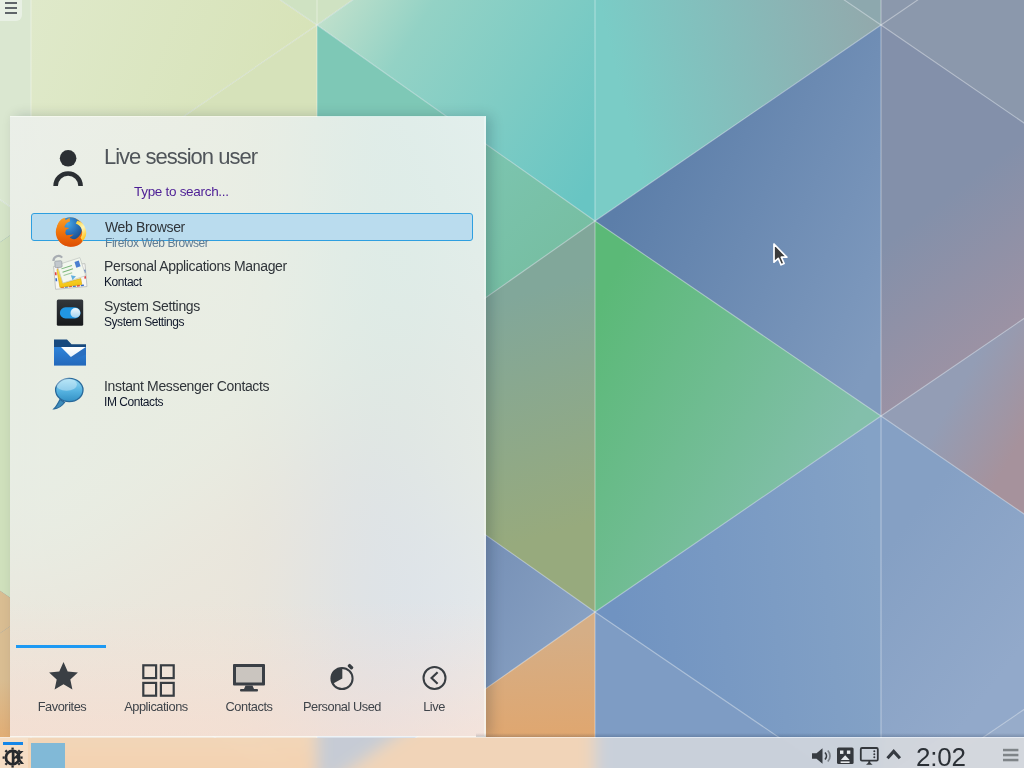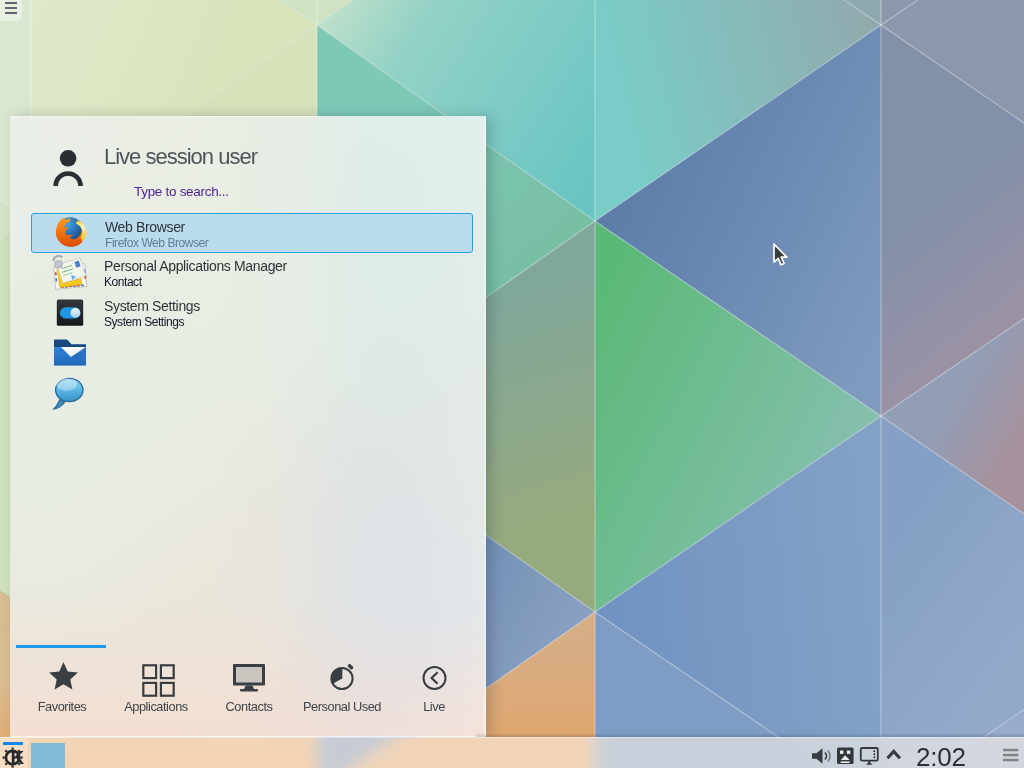--- a/index.html
+++ b/index.html
@@ -8,21 +8,21 @@
 #toolbox i { position:absolute; left:4.6px; width:12.4px; height:2px; background:#60656a; }
 #menu { position:absolute; left:10px; top:116px; width:476px; height:621px; overflow:hidden;
   border-top:1px solid rgba(255,255,255,0.7); border-right:2px solid rgba(252,254,253,0.85); border-bottom:1.5px solid rgba(252,254,253,0.9); box-shadow:5px 0 12px rgba(10,25,45,0.2); }
 #menuovl { position:absolute; left:0; top:0; width:100%; height:100%; background:linear-gradient(to right, rgba(239,241,240,0.78) 52%, rgba(243,245,244,0.86) 100%); }
 #menuwarm { position:absolute; left:0; top:0; width:100%; height:100%; background:linear-gradient(to bottom, rgba(253,223,213,0) 78%, rgba(252,219,208,0.46) 100%); }
 #panelshadow { position:absolute; left:476px; top:733px; width:548px; height:4px; background:linear-gradient(to bottom, rgba(20,35,60,0), rgba(20,35,60,0.2)); }
 #panel { position:absolute; left:0; top:737px; width:1024px; height:31px; overflow:hidden; border-top:1.5px solid rgba(255,255,255,0.75); }
 #panelovl { position:absolute; left:0; top:0; width:100%; height:100%; background:rgba(251,243,233,0.60); }
 .hdr1 { position:absolute; left:94px; top:27px; font-size:22px; color:#50555a; letter-spacing:-1px; }
 .hdr2 { position:absolute; left:94px; top:66.5px; font-size:13.5px; color:#4c1d95; letter-spacing:-0.3px;margin-left:30px; }
-.row { position:absolute; left:21px; width:442px; height:40px; }
+.row { position:absolute; left:21px; width:442px; height:28px; }
 .row.sel { background:#badcee; border:1px solid #2e9fe0; border-radius:3px; }
 .tt { position:absolute; left:73px; top:5px; font-size:14px; color:#2f3439; letter-spacing:-0.35px; white-space:nowrap; }
 .sub { position:absolute; left:73px; top:22px; font-size:12px; color:#0f172a; letter-spacing:-0.45px; white-space:nowrap; }
 .selsub { color:#5f7c94;text-align:center; }
 .tabind { position:absolute; left:6px; top:528px; width:90px; height:3px; background:#1d99f3; }
 .tab { position:absolute; top:582px; width:120px; text-align:center; font-size:12.8px; color:#3f444a; letter-spacing:-0.45px; }
 .clock { position:absolute; left:916px; top:4px; width:78px; font-size:26px; color:#2b3036; letter-spacing:-0.2px; }
 svg { display:block; }
 </style></head>
 <body>
@@ -287,20 +287,24 @@
         <div class="sub selsub">Firefox Web Browser</div>
       </div>
 <div class="row" style="top:136px">
         <div class="tt">Personal Applications Manager</div>
         <div class="sub">Kontact</div>
       </div>
 <div class="row" style="top:176px">
         <div class="tt">System Settings</div>
         <div class="sub">System Settings</div>
       </div>
+<div class="row" style="top:256px">
+        <div class="tt">Instant Messenger Contacts</div>
+        <div class="sub">IM Contacts</div>
+      </div>
 <div class="tabind"></div>
 <div class="tab" style="left:-8px">Favorites</div>
 <div class="tab" style="left:86px">Applications</div>
 <div class="tab" style="left:179px">Contacts</div>
 <div class="tab" style="left:272px">Personal Used</div>
 <div class="tab" style="left:364px">Live</div>
 <svg xmlns="http://www.w3.org/2000/svg" viewBox="0 116 1024 617" width="1024" height="617" style="position:absolute;left:0;top:0;pointer-events:none">
 
 <circle cx="58.1" cy="157.3" r="8.3" fill="#2b2f33"></circle>
 <path d="M45.6,185 a12.5,12.5 0 0 1 25,0" fill="none" stroke="#2b2f33" stroke-width="4.6"></path>

